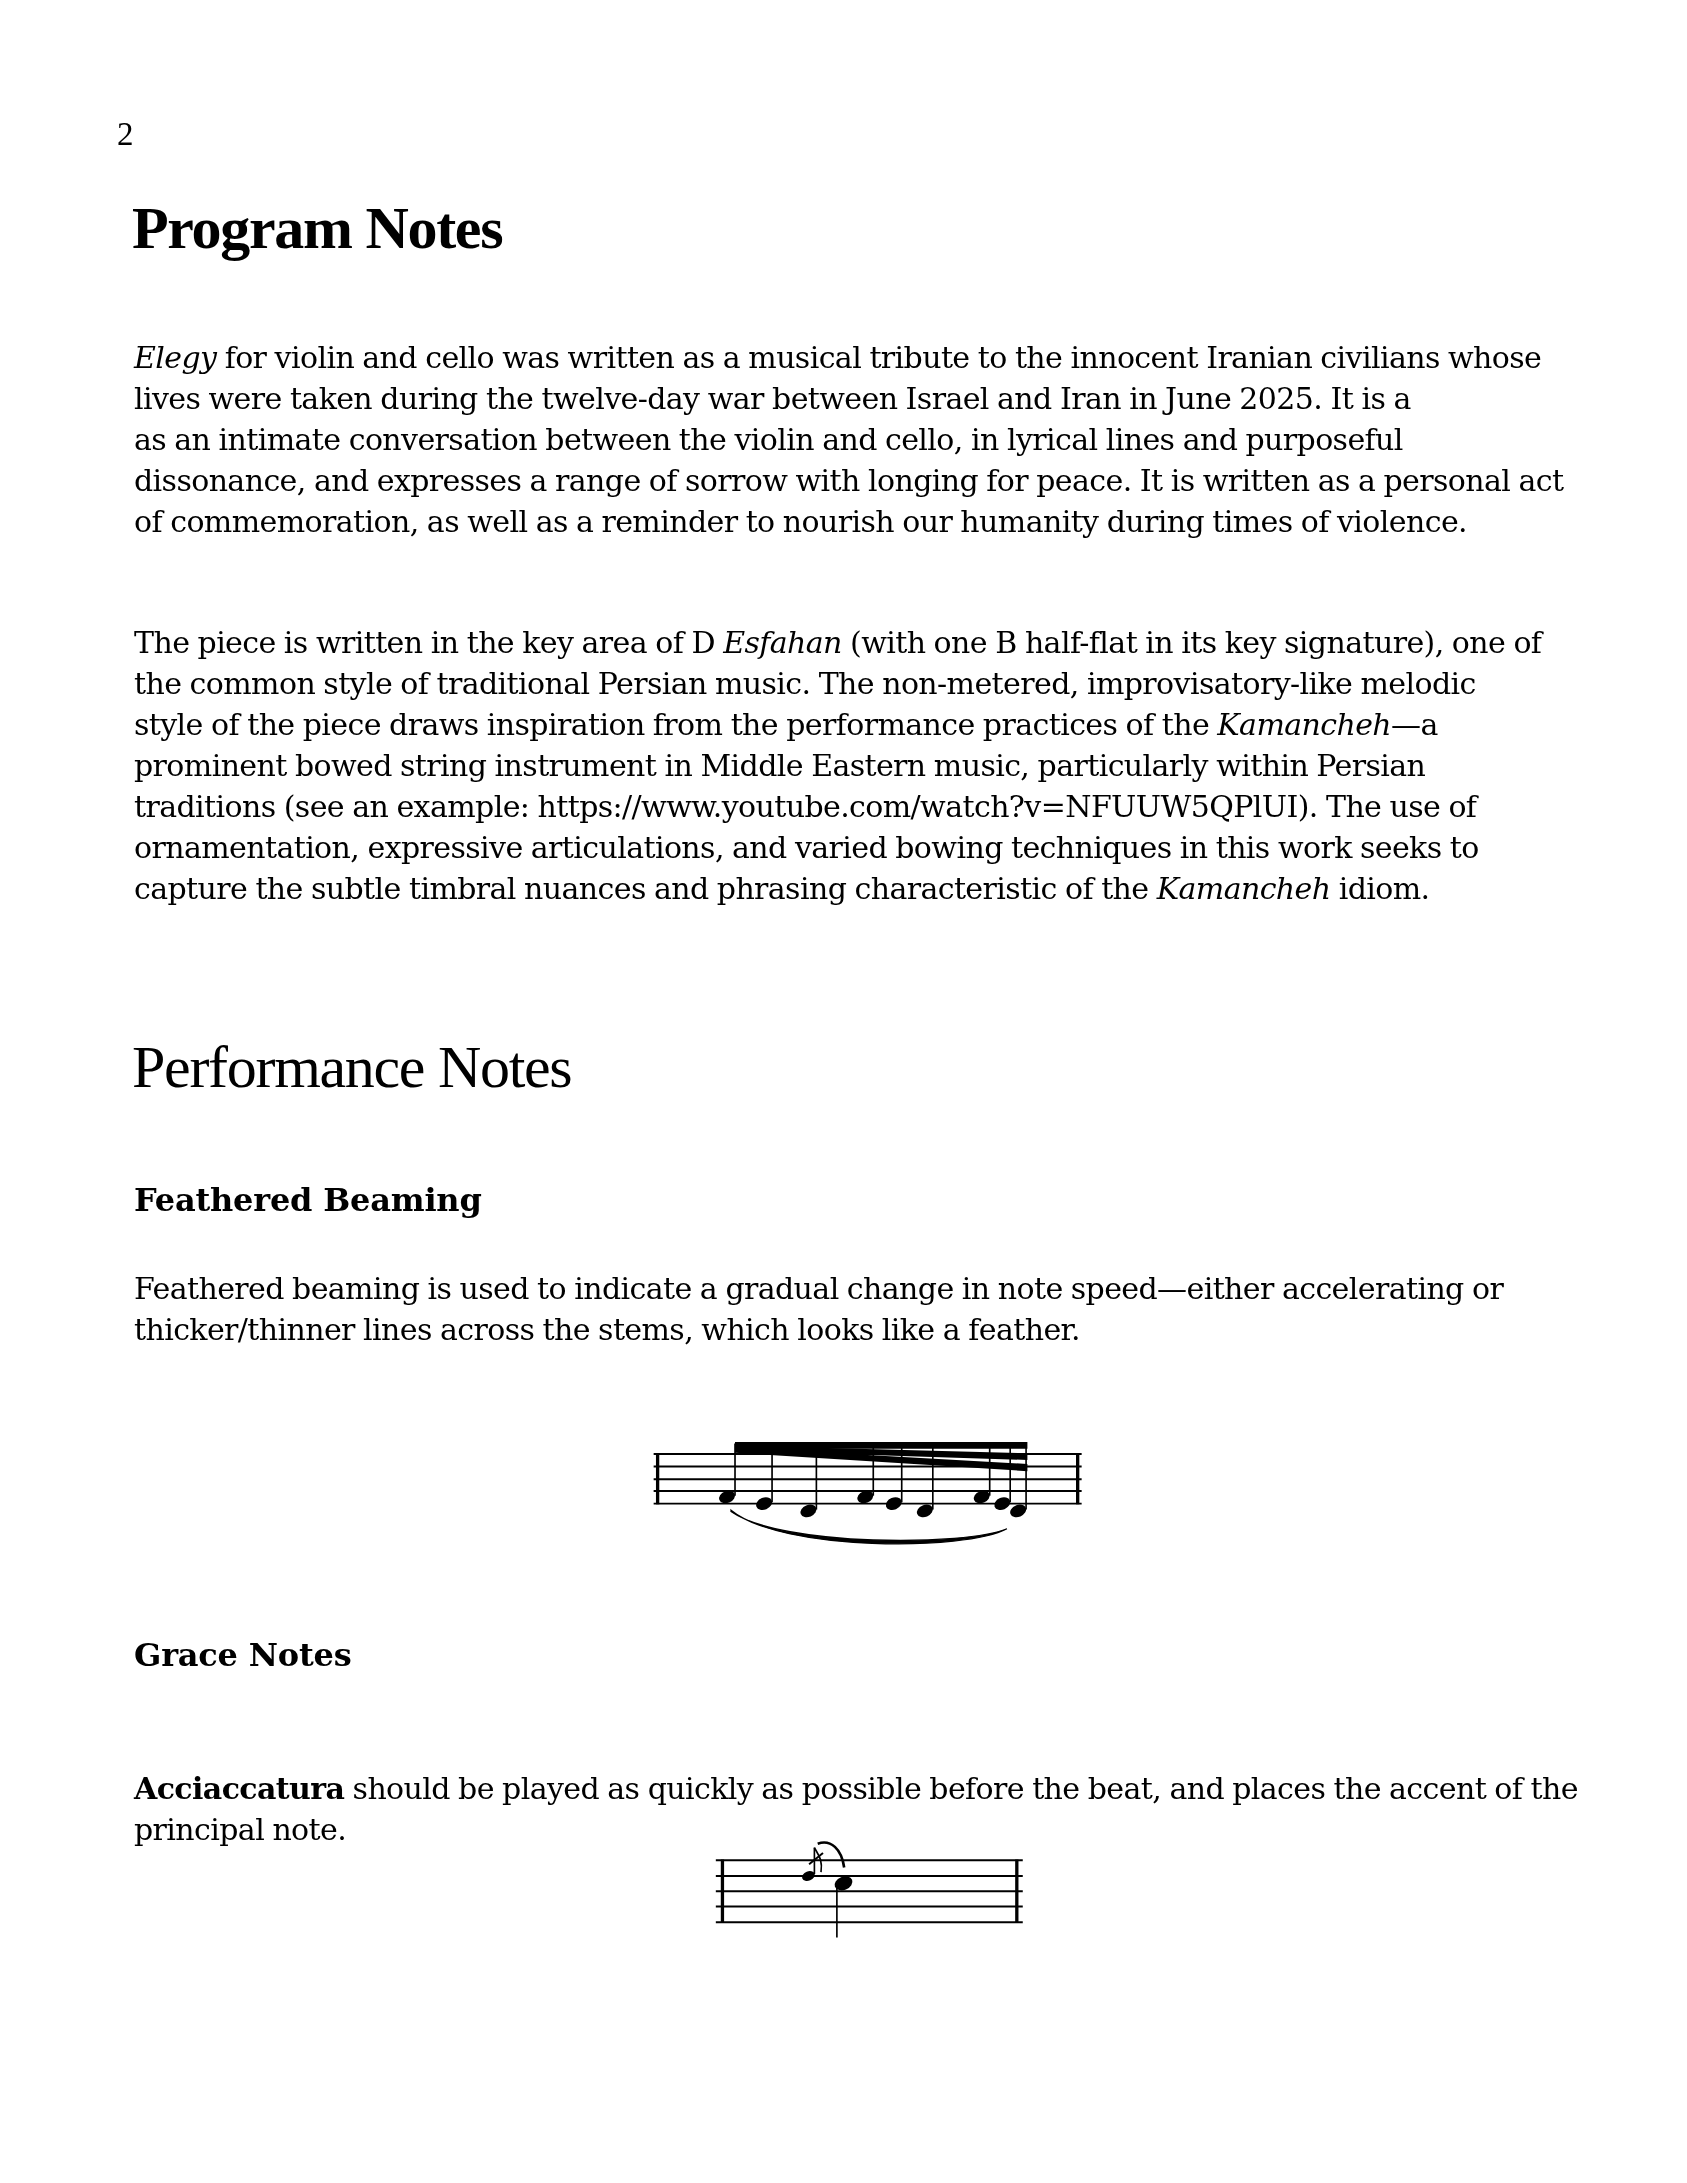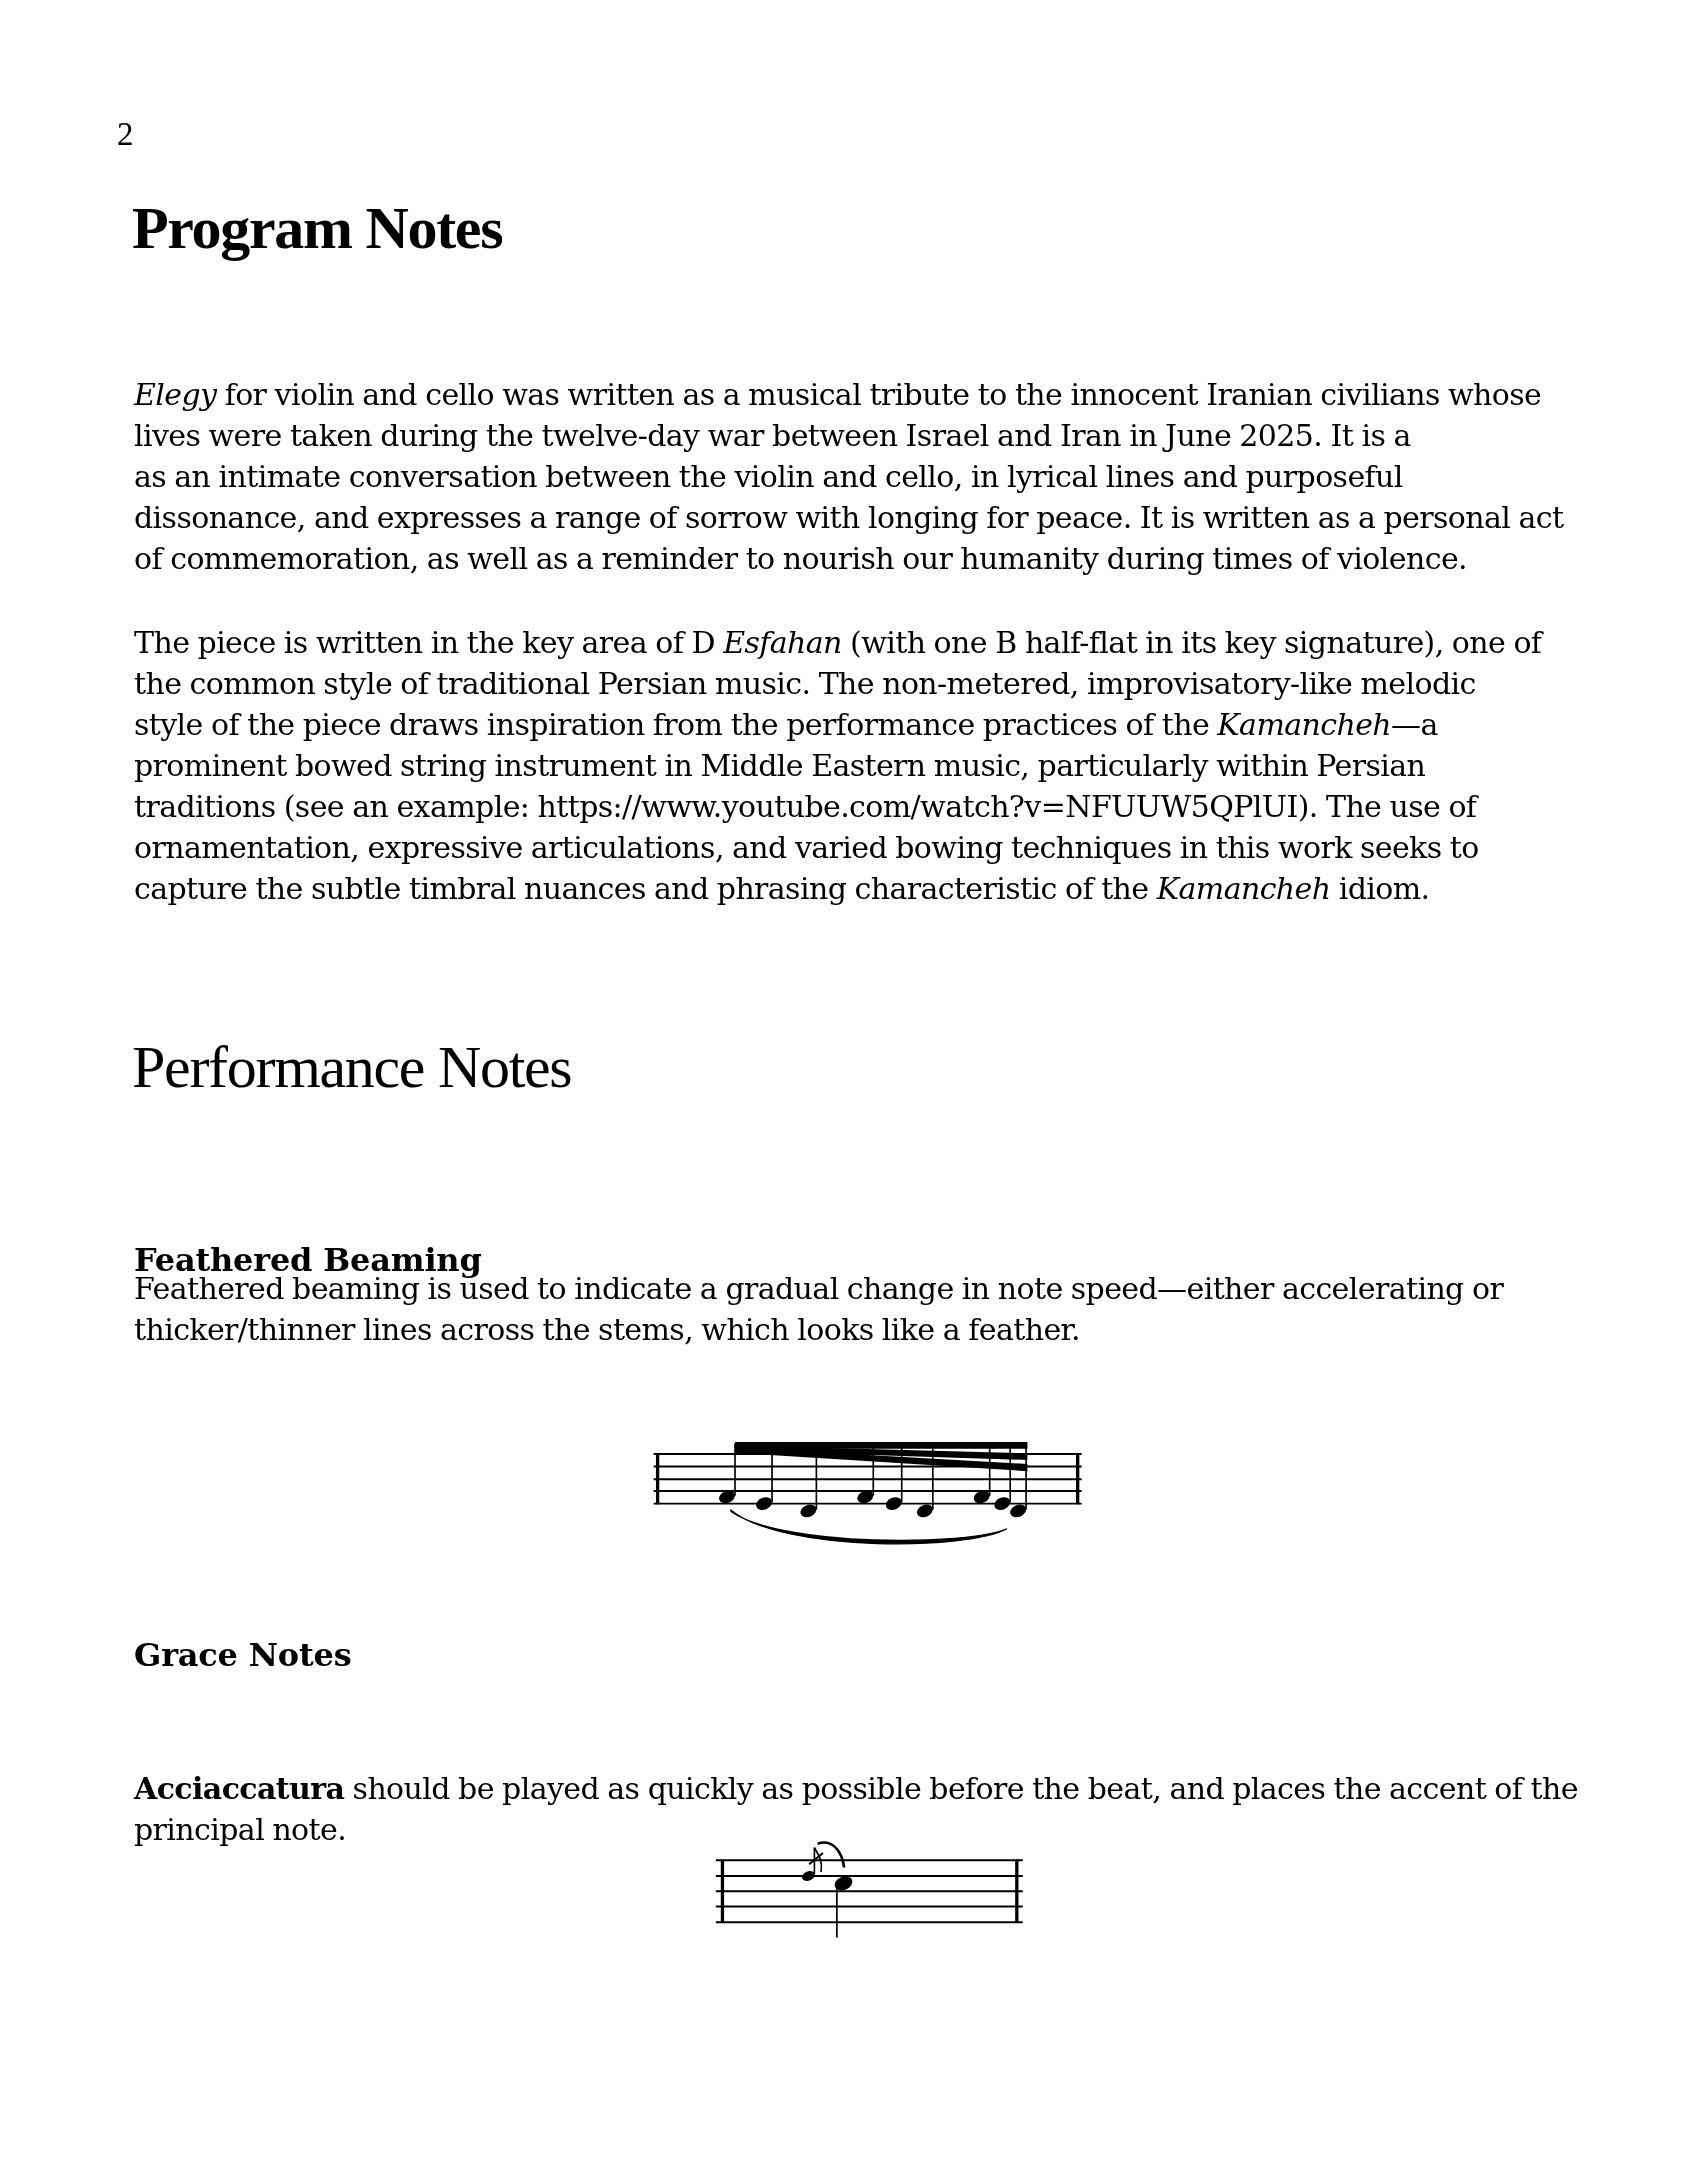--- a/index.html
+++ b/index.html
@@ -5,25 +5,25 @@
   html, body { margin: 0; padding: 0; background: #ffffff; }
   body { width: 1687px; height: 2183px; position: relative; overflow: hidden; color: #000000; }
   .serif { font-family: "DejaVu Serif", "Liberation Serif", serif; }
   .disp { font-family: "Liberation Serif", "DejaVu Serif", serif; }
   .abs { position: absolute; }
   #page-number { left: 117px; top: 118px; font-size: 33px; line-height: 33px; }
   .h1 { left: 132px; font-size: 60px; line-height: 60px; letter-spacing: -1.3px; white-space: nowrap; }
   #program-notes-title { top: 198px; }
   #performance-notes-title { top: 1037px; }
   .h2 { left: 134px; font-size: 32px; line-height: 33px; font-weight: bold; white-space: nowrap; letter-spacing: -0.2px; }
-  #feathered-title { top: 1244px; }
+  #feathered-title { top: 1184px; }
   #grace-title { top: 1639px; }
   .para { left: 134px; width: 1442px; font-size: 30px; line-height: 41px; letter-spacing: -0.6px; word-spacing: -0.7px; }
   .para .line { display: block; white-space: nowrap; }
-  #program-p1 { top: 337px; margin-top: 37px; }
+  #program-p1 { top: 337px; }
   #program-p2 { top: 622px; }
   #feathered-p { top: 1268px; }
   #grace-p { top: 1768px; }
   em { font-style: italic; }
   b { font-weight: bold; }
   svg.music { position: absolute; left: 0; top: 0; overflow: visible; }
 </style>
 </head>
 <body>
 

